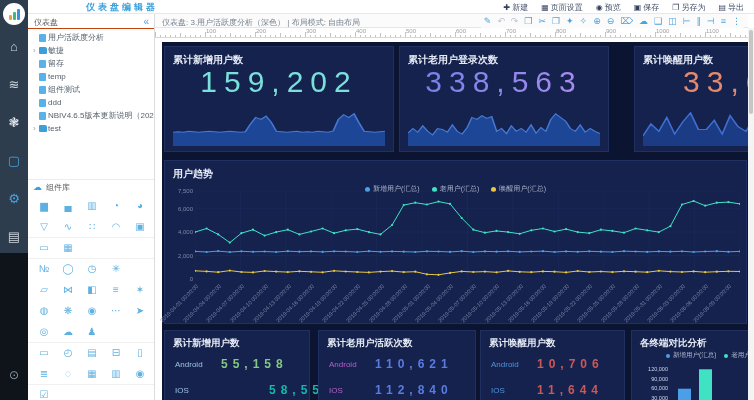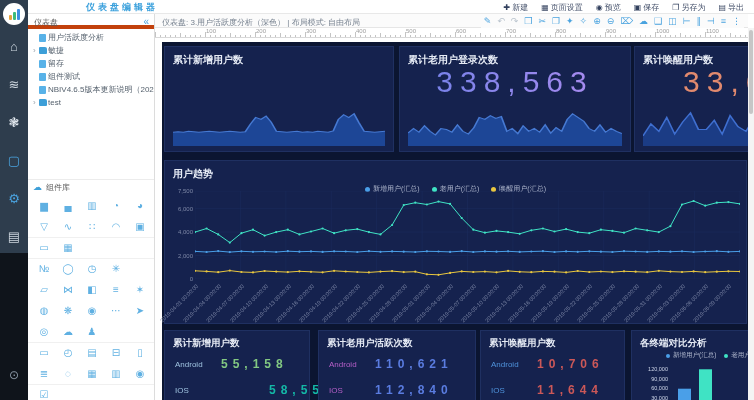--- a/index.html
+++ b/index.html
@@ -15,21 +15,21 @@
   .nav-ic{position:absolute;left:0;width:28px;height:22px;text-align:center;font-size:13px;line-height:22px;cursor:pointer;}
   .nav-power{position:absolute;left:0;top:368px;width:28px;text-align:center;font-size:12px;color:#8a97a5;}
   
   .header{position:absolute;left:28px;top:0;width:726px;height:14px;background:#fff;border-bottom:1px solid #e8e8e8;}
   .app-title{position:absolute;left:58px;top:1px;font-size:9px;font-weight:bold;letter-spacing:3px;color:#3aa0dc;}
   .header-actions{position:absolute;right:10px;top:0;height:14px;display:flex;gap:13px;align-items:center;}
   .h-act{display:flex;align-items:center;gap:2px;font-size:8px;color:#44506a;cursor:pointer;white-space:nowrap;}
   .h-act .ic{font-size:8px;color:#33415e;}
   
   .panel{position:absolute;left:28px;top:14px;width:127px;height:386px;background:#fff;border-right:1px solid #dcdcdc;overflow:hidden;}
-  .panel-head{position:absolute;left:0;top:0;width:100%;height:15px;border-bottom:4px solid #c2410c;}
+  .panel-head{position:absolute;left:0;top:0;width:100%;height:15px;border-bottom:1px solid #c2410c;}
   .panel-title{position:absolute;left:6px;top:3px;font-size:8px;color:#5a5a5a;}
   .collapse{position:absolute;right:5px;top:2px;font-size:10px;color:#4aa3df;cursor:pointer;}
   .tree{position:absolute;left:0;top:17px;width:100%;}
   .tree-row{position:relative;height:13px;line-height:13px;padding-left:20px;font-size:8px;color:#56626e;
             white-space:nowrap;overflow:hidden;cursor:pointer;}
   .tree-row .arrow{position:absolute;left:5px;top:0;font-size:8px;color:#9aa4ad;}
   .tree-row .fic{position:absolute;left:11px;top:3px;width:7px;height:8px;background:#58b2e8;border-radius:1px;}
   .tree-row.folder .fic{width:8px;height:7px;background:#3d9fd8;border-radius:1px 2px 1px 1px;}
   .lib-head{position:absolute;left:0;top:165px;width:100%;height:14px;border-top:1px solid #ececec;}
   .lib-title{position:absolute;left:18px;top:2px;font-size:8px;color:#5a5a5a;}
@@ -135,21 +135,23 @@
 
   <div class="panel">
     <div class="panel-head">
       <span class="panel-title">仪表盘</span>
       <span class="collapse">«</span>
     </div>
     <div class="tree" id="treeList">
         <div class="tree-row"><span class="fic"></span><span>用户活跃度分析</span></div>
         <div class="tree-row folder"><span class="arrow">›</span><span class="fic"></span><span>敏捷</span></div>
         <div class="tree-row"><span class="fic"></span><span>留存</span></div>
+        <div class="tree-row"><span class="fic"></span><span>temp</span></div>
         <div class="tree-row"><span class="fic"></span><span>组件测试</span></div>
+        <div class="tree-row"><span class="fic"></span><span>ddd</span></div>
         <div class="tree-row"><span class="fic"></span><span>NBIV4.6.5版本更新说明（20200803）</span></div>
         <div class="tree-row folder"><span class="arrow">›</span><span class="fic"></span><span>test</span></div>
       </div>
     <div class="lib-head">
       <span class="lib-cloud">☁</span>
       <span class="lib-title">组件库</span>
     </div>
     <div class="lib-grid" id="libGrid">
         <div class="lib-row">
           <div class="lib-cell">▆</div>
@@ -368,28 +370,29 @@
         <div class="r-num" style="left: 351px;">700</div>
         <div class="r-num" style="left: 401px;">800</div>
         <div class="r-num" style="left: 451px;">900</div>
         <div class="r-num" style="left: 501px;">1000</div>
         <div class="r-num" style="left: 551px;">1100</div>
       </div>
     <div class="board">
       <div class="dashboard" id="dash">
           <div class="card" style="left: 2px; top: 4px; width: 230px; height: 106px;">
             <div class="card-title">累计新增用户数</div>
+            <div class="kpi-value" style="color: rgb(121, 224, 218);">159,202</div>
             <div class="spark">
               <svg viewBox="0 0 100 40" preserveAspectRatio="none">
                 <polygon points="0,40 0.0,28.0 2.4,27.6 4.9,28.0 7.3,27.2 9.8,27.6 12.2,28.0 14.6,27.6 17.1,27.2 19.5,27.6 22.0,28.0 24.4,27.6 26.8,27.2 29.3,27.6 31.7,28.0 34.1,27.6 36.6,20.8 39.0,15.2 41.5,16.8 43.9,14.0 46.3,19.2 48.8,27.2 51.2,27.6 53.7,28.0 56.1,27.6 58.5,27.2 61.0,28.0 63.4,27.6 65.9,28.0 68.3,27.2 70.7,27.6 73.2,28.0 75.6,26.8 78.0,16.8 80.5,12.8 82.9,15.2 85.4,12.0 87.8,20.0 90.2,27.2 92.7,27.6 95.1,28.0 97.6,27.6 100.0,27.2 100,40" fill="#1e4a9e" fill-opacity="0.9"></polygon>
                 <polyline points="0.0,28.0 2.4,27.6 4.9,28.0 7.3,27.2 9.8,27.6 12.2,28.0 14.6,27.6 17.1,27.2 19.5,27.6 22.0,28.0 24.4,27.6 26.8,27.2 29.3,27.6 31.7,28.0 34.1,27.6 36.6,20.8 39.0,15.2 41.5,16.8 43.9,14.0 46.3,19.2 48.8,27.2 51.2,27.6 53.7,28.0 56.1,27.6 58.5,27.2 61.0,28.0 63.4,27.6 65.9,28.0 68.3,27.2 70.7,27.6 73.2,28.0 75.6,26.8 78.0,16.8 80.5,12.8 82.9,15.2 85.4,12.0 87.8,20.0 90.2,27.2 92.7,27.6 95.1,28.0 97.6,27.6 100.0,27.2" fill="none" stroke="#4679d2" stroke-width="0.8"></polyline>
               </svg>
             </div>
           </div>
-          <div class="card" style="left: 237px; top: 4px; width: 232px; height: 106px;">
+          <div class="card" style="left: 237px; top: 4px; width: 210px; height: 106px;">
             <div class="card-title">累计老用户登录次数</div>
             <div class="kpi-value grad">338,563</div>
             <div class="spark">
               <svg viewBox="0 0 100 40" preserveAspectRatio="none">
                 <polygon points="0,40 0.0,28.8 2.6,24.8 5.1,28.0 7.7,22.4 10.3,27.2 12.8,30.4 15.4,24.8 17.9,25.6 20.5,28.0 23.1,21.6 25.6,27.2 28.2,29.6 30.8,24.0 33.3,15.2 35.9,16.8 38.5,13.6 41.0,16.0 43.6,14.4 46.2,27.2 48.7,24.8 51.3,29.2 53.8,22.4 56.4,27.2 59.0,24.8 61.5,28.0 64.1,21.6 66.7,28.8 69.2,24.0 71.8,27.2 74.4,16.8 76.9,12.0 79.5,15.2 82.1,18.4 84.6,24.8 87.2,27.2 89.7,21.6 92.3,28.0 94.9,24.8 97.4,27.2 100.0,29.2 100,40" fill="#1e4a9e" fill-opacity="0.9"></polygon>
                 <polyline points="0.0,28.8 2.6,24.8 5.1,28.0 7.7,22.4 10.3,27.2 12.8,30.4 15.4,24.8 17.9,25.6 20.5,28.0 23.1,21.6 25.6,27.2 28.2,29.6 30.8,24.0 33.3,15.2 35.9,16.8 38.5,13.6 41.0,16.0 43.6,14.4 46.2,27.2 48.7,24.8 51.3,29.2 53.8,22.4 56.4,27.2 59.0,24.8 61.5,28.0 64.1,21.6 66.7,28.8 69.2,24.0 71.8,27.2 74.4,16.8 76.9,12.0 79.5,15.2 82.1,18.4 84.6,24.8 87.2,27.2 89.7,21.6 92.3,28.0 94.9,24.8 97.4,27.2 100.0,29.2" fill="none" stroke="#4679d2" stroke-width="0.8"></polyline>
               </svg>
             </div>
           </div>
           <div class="card" style="left: 472px; top: 4px; width: 232px; height: 106px;">

